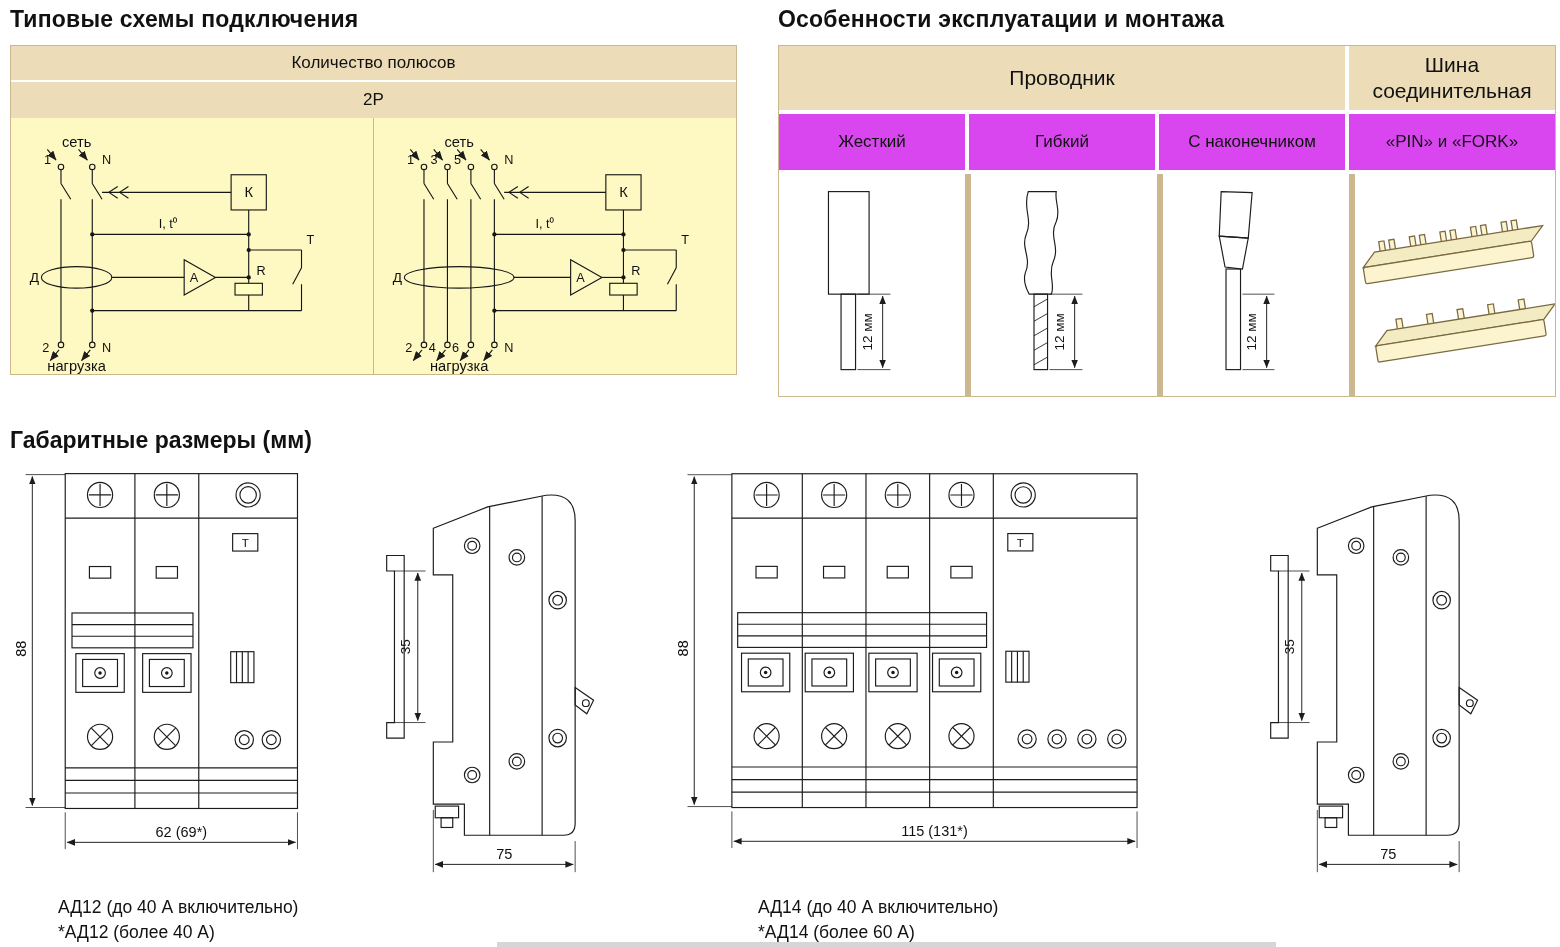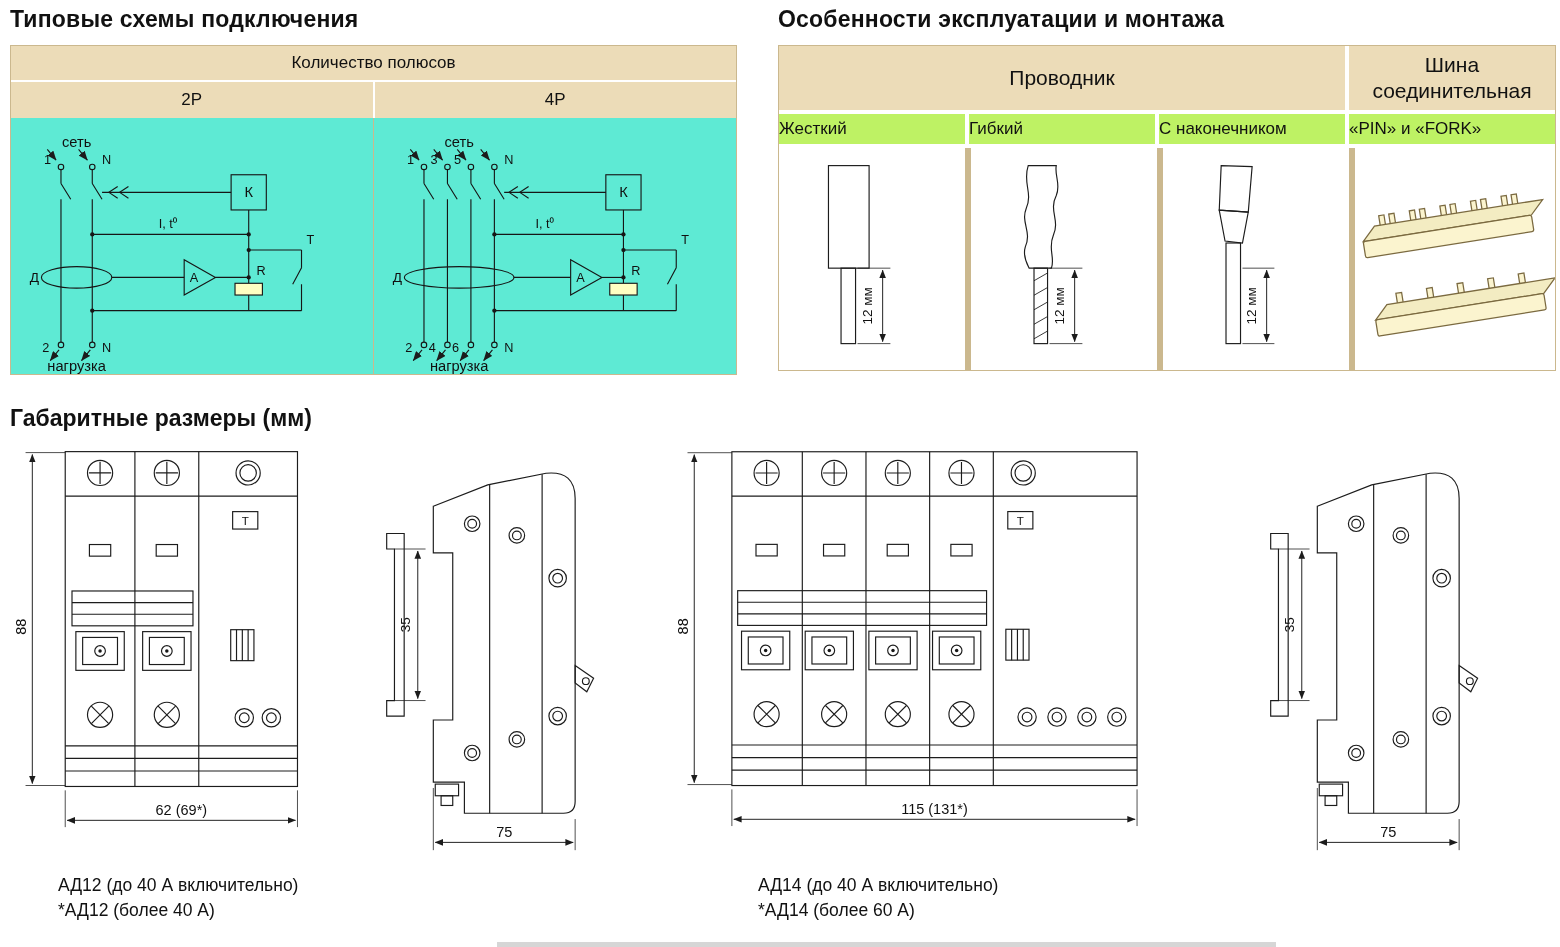--- a/index.html
+++ b/index.html
@@ -4,34 +4,34 @@
 <style>
   *{box-sizing:border-box;margin:0;padding:0}
   html,body{background:#fff}
   body{width:1560px;height:947px;font-family:"Liberation Sans",sans-serif;color:#111;overflow:hidden}
   .page{position:relative;width:1276px;height:947px}
   .top-row{display:flex;padding:6px 8px 0 10px;gap:41px}
   .col-left{width:727px;flex:none}
   .col-right{flex:1}
   .section-title{font-size:23px;font-weight:700;margin-bottom:12px;letter-spacing:.2px}
   
-  .schemes-table{border:1px solid #cbb88e;background:#5eead4}
+  .schemes-table{border:1px solid #cbb88e;background:#fef9c3}
   .st-head{background:#ecdcb8;text-align:center;font-size:17px;padding:7px 0}
   .st-cols{display:flex;border-top:2px solid #fff}
   .st-cols .stc{flex:1;background:#ecdcb8;text-align:center;font-size:17px;padding:8px 0}
   .st-cols .stc + .stc{border-left:2px solid #fff}
   .st-body{display:flex;height:256px}
   .st-cell{flex:1;display:flex;justify-content:center;align-items:flex-end;padding-top:16px}
   .st-cell + .st-cell{border-left:1px solid #cbb88e}
   
   .features-table{border:1px solid #cbb88e;background:#fff}
   .ft-head{display:grid;grid-template-columns:566px 1fr;gap:4px}
   .ft-head .hcell{background:#ecdcb8;display:flex;align-items:center;justify-content:center;text-align:center;font-size:21px;min-height:64px;line-height:1.25;padding:2px 8px}
   .ft-sub{display:grid;grid-template-columns:186px 186px 186px 1fr;gap:4px;margin-top:4px}
-  .ft-sub .scell{background:#bef264;font-size:17px;padding:5px 0}
+  .ft-sub .scell{background:#d946ef;text-align:center;font-size:17px;padding:18px 0}
   .ft-body{display:grid;grid-template-columns:186px 186px 186px 1fr;gap:6px;background:#cbb88e;margin-top:4px}
   .ft-body .bcell{background:#fff;display:flex;justify-content:center;align-items:flex-start;padding-top:6px;min-height:222px}
   
   .dims-title{font-size:23px;font-weight:700;margin:30px 0 4px 10px}
   .dims-title .units{font-weight:700}
   .drawings{display:flex;align-items:flex-start;padding-left:12px;margin-top:8px}
   .fig{flex:none}
   .fig-2{margin-left:30px}
   .fig-3{margin-left:60px}
   .fig-4{margin-left:60px}
@@ -65,21 +65,20 @@
 <div class="page">
 
   <div class="top-row">
 
     <div class="col-left">
       <h2 class="section-title">Типовые схемы подключения</h2>
       <div class="schemes-table">
         <div class="st-head">Количество полюсов</div>
         <div class="st-cols">
           <div class="stc">2Р</div>
-          <div class="stc">4Р</div>
         </div>
         <div class="st-body">
           <div class="st-cell">
             <svg width="352" height="244" viewBox="0 0 360 248">
               <g class="cl">
                 <line x1="32" y1="19" x2="41" y2="30" marker-end="url(#arr)"></line>
                 <line x1="64" y1="19" x2="73" y2="30" marker-end="url(#arr)"></line>
                 <circle cx="46" cy="37" r="2.8"></circle>
                   <circle cx="78" cy="37" r="2.8"></circle>
                 <path d="M46,40 V54 M46,54 L56,70 M46,70 V216"></path>

